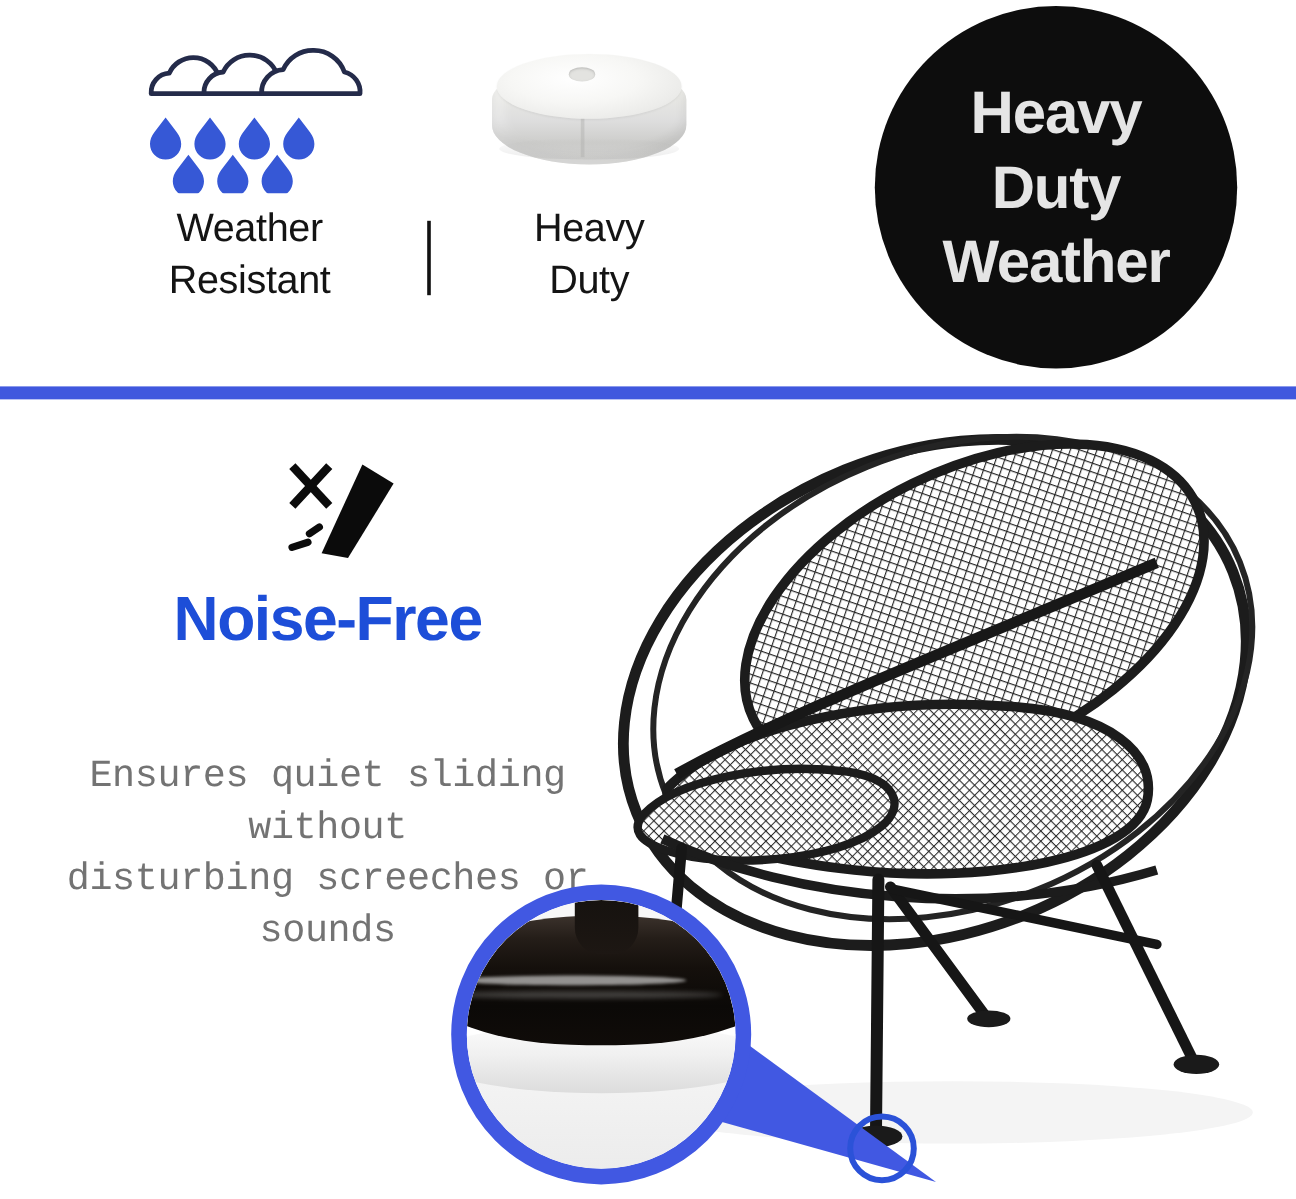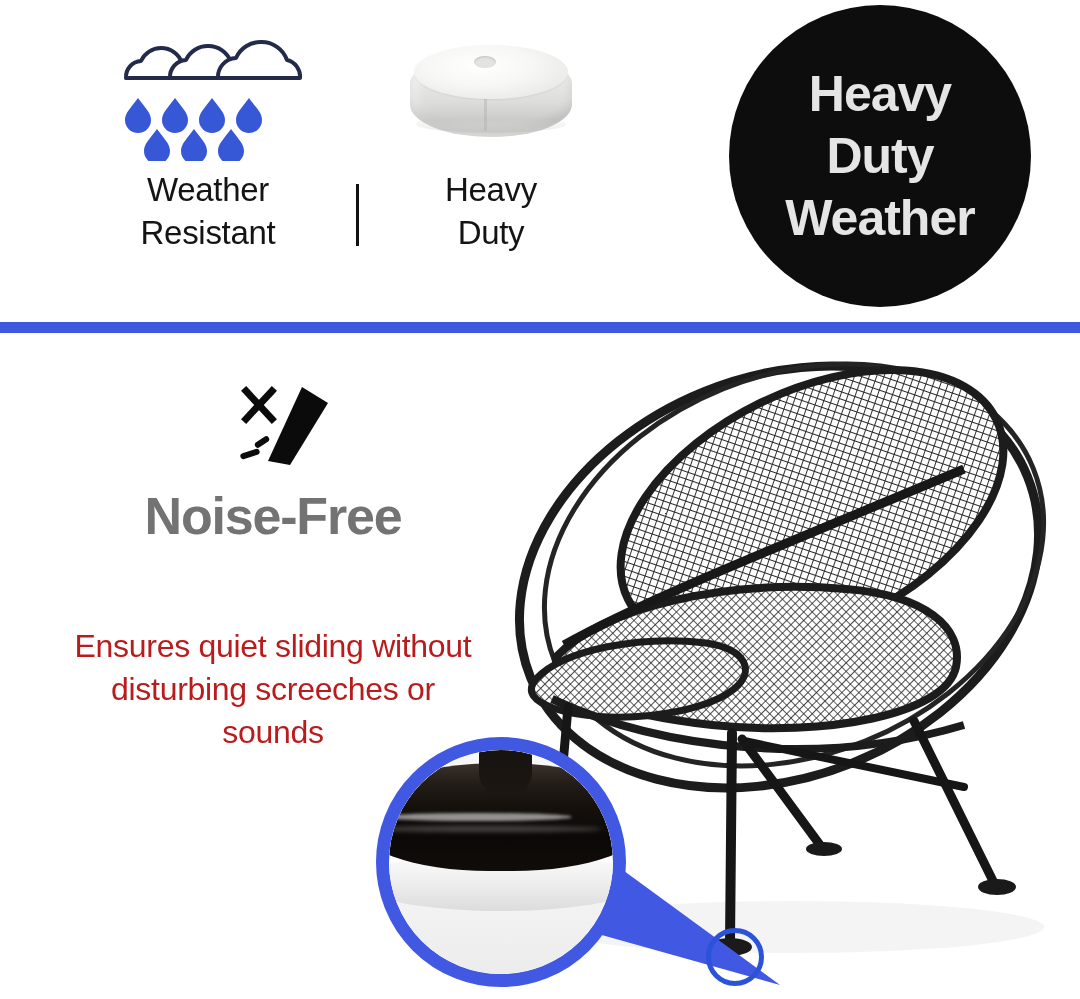--- a/index.html
+++ b/index.html
@@ -173,35 +173,35 @@
     position: absolute;
     left: 8px; top: 148px;
     width: 530px;
     text-align: center;
   }
   .headline {
     font-family: "Liberation Sans", sans-serif;
     font-weight: bold;
     font-size: 52px;
     line-height: 70px;
-    color: #737373;
+    color: #1d4ed8;
     letter-spacing: -1.2px;
   }
   #subtext-block {
     position: absolute;
     left: 12px; top: 292px;
     width: 522px;
     text-align: center;
   }
   .subtext {
-    font-family: Liberation Sans, sans-serif;
+    font-family: Liberation Mono, monospace;
     font-size: 32px;
     line-height: 43px;
     font-weight: 400;
-    color: #b91c1c;
+    color: #737373;
     letter-spacing: -0.3px;
   }
 
   
   #chair-photo {
     position: absolute;
     left: 494px; top: -6px;
     width: 586px; height: 672px;
   }
 

